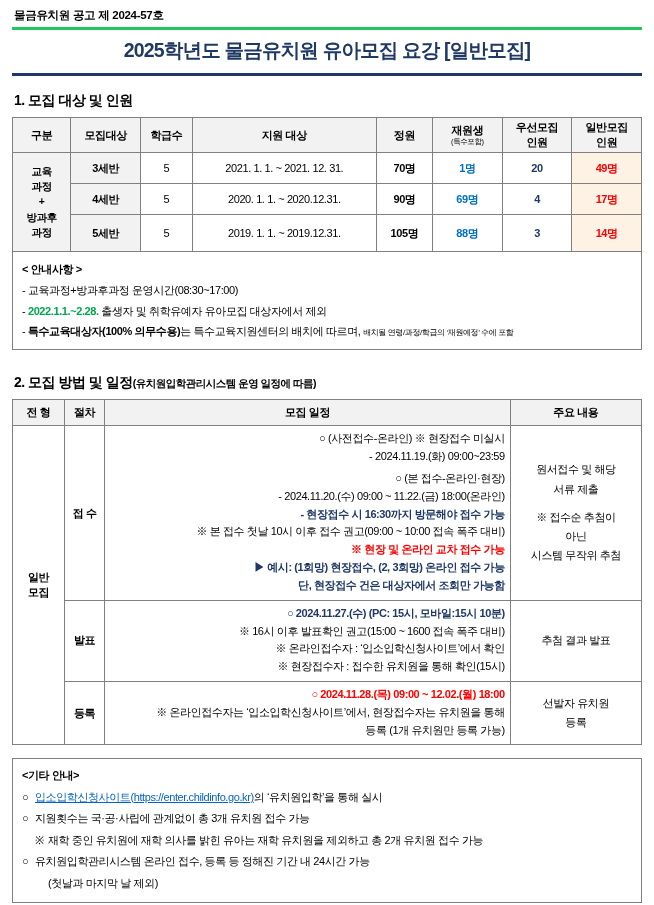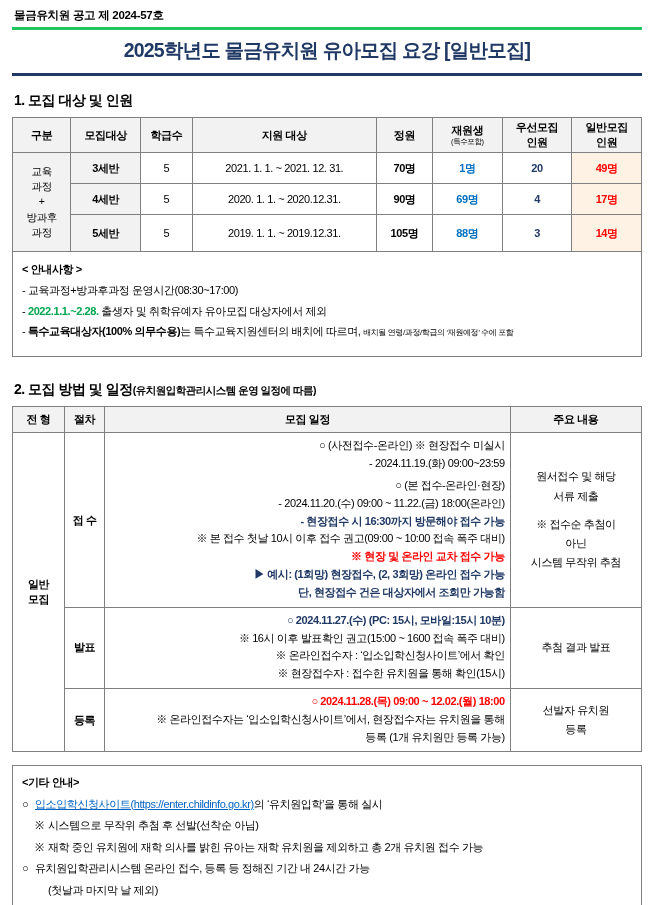--- a/index.html
+++ b/index.html
@@ -71,21 +71,21 @@
   .blue { color: #0070c0; font-weight: bold; }
   .red  { color: #ff0000; font-weight: bold; }
   .navy { color: #1f3864; font-weight: bold; }
   .green { color: #00a64f; font-weight: bold; }
   .cell-hl { background: #fdf2e4; }
 
   
   .notice {
     border: 1px solid #808080;
     border-top: none;
-    padding: 7px 9px 15px 9px;
+    padding: 7px 9px 8px 9px;
     font-size: 11px;
     line-height: 1.85;
     letter-spacing: -0.4px;
   }
   .notice .nhead { font-weight: bold; margin-bottom: 1px; }
   .notice ul { margin: 0; padding: 0; list-style: none; }
   .notice li { margin: 0; }
   .sup { font-size: 8px; }
 
   .gap { height: 24px; }
@@ -167,21 +167,21 @@
           <span style="display:block">인원</span>
         </th>
         <th>
           <span>일반모집</span>
           <span style="display:block">인원</span>
         </th>
       </tr>
     </thead>
     <tbody>
       <tr style="height:31px">
-        <td rowspan="3" style="background:#f2f2f2;font-weight:normal;line-height:1.45;font-size:10.5px">
+        <td rowspan="3" style="background:#f2f2f2;font-weight:bold;line-height:1.45;font-size:10.5px">
           <span class="ln">교육</span>
           <span class="ln">과정</span>
           <span class="ln">+</span>
           <span class="ln">방과후</span>
           <span class="ln">과정</span>
         </td>
         <td style="background:#f2f2f2;font-weight:bold">3세반</td>
         <td>5</td>
         <td>2021. 1. 1. ~ 2021. 12. 31.</td>
         <td style="font-weight:bold">70명</td>
@@ -299,22 +299,22 @@
     </tbody>
   </table>
 
   <div class="gap-s"></div>
 
   <div class="etc">
     <div class="ehead">&lt;기타 안내&gt;</div>
     <div>
       <span class="bullet">○</span><a class="link" href="#">입소입학신청사이트(https://enter.childinfo.go.kr)</a><span>의 ‘유치원입학’을 통해 실시</span>
     </div>
-    <div class="lvl2">
-      <span class="star">※</span><span>시스템으로 무작위 추첨 후 선발(선착순 아님)</span>
+    <div>
+      <span class="bullet">○</span><span>지원횟수는 국·공·사립에 관계없이 총 3개 유치원 접수 가능</span>
     </div>
     <div class="lvl2">
       <span class="star">※</span><span>재학 중인 유치원에 재학 의사를 밝힌 유아는 재학 유치원을 제외하고 총 2개 유치원 접수 가능</span>
     </div>
     <div>
       <span class="bullet">○</span><span>유치원입학관리시스템 온라인 접수, 등록 등 정해진 기간 내 24시간 가능</span>
     </div>
     <div class="lvl2">
       <span class="star"></span><span>(첫날과 마지막 날 제외)</span>
     </div>

